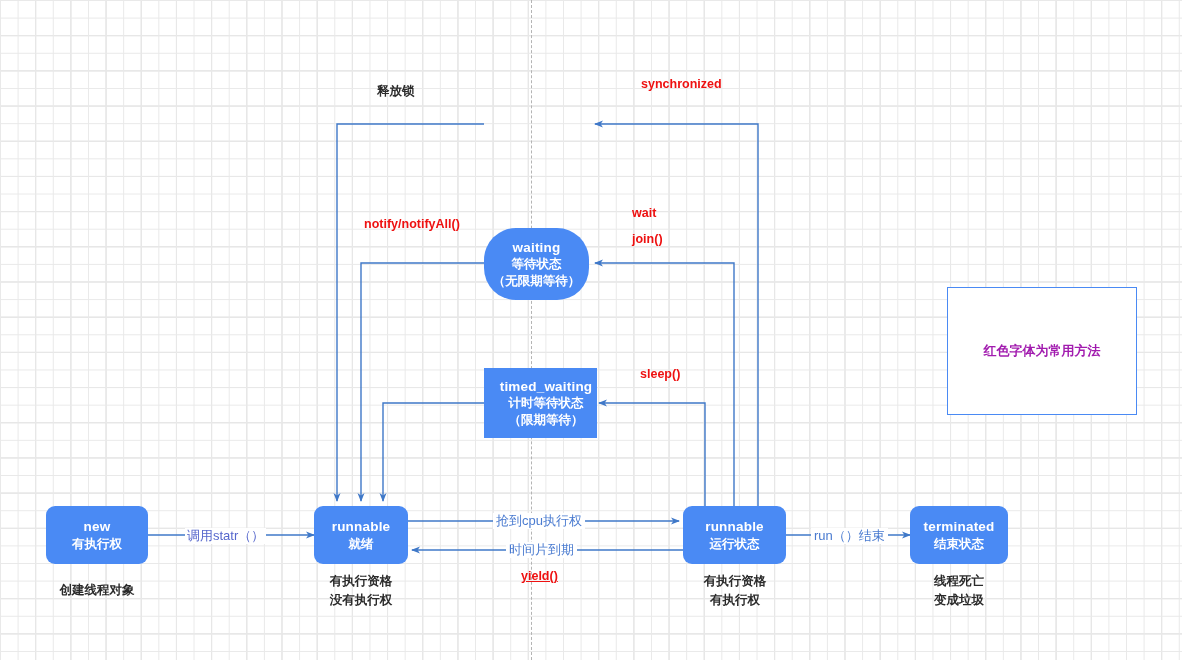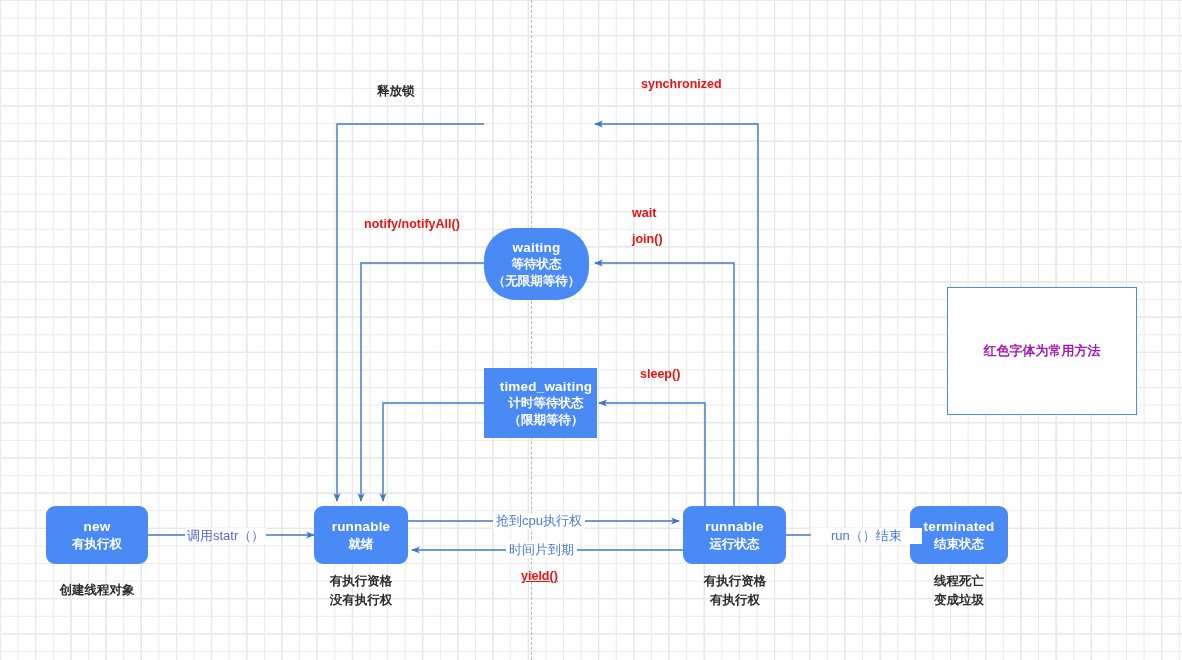--- a/index.html
+++ b/index.html
@@ -173,19 +173,19 @@
   <div class="lbl red" style="left:640px;top:367px;">sleep()</div>
 
   <div class="lbl blue-strong" style="left:185px;top:528px;background:#ffffff;padding:0 2px;">调用statr（）</div>
 
   <div class="lbl blue" style="left:493px;top:513px;background:#ffffff;padding:0 3px;">抢到cpu执行权</div>
 
   <div class="lbl blue" style="left:506px;top:542px;background:#ffffff;padding:0 3px;">时间片到期</div>
 
   <div class="lbl red" style="left:521px;top:569px;text-decoration:underline;">yield()</div>
 
-  <div class="lbl blue" style="left:811px;top:528px;background:#ffffff;padding:0 20px;">run（）结束</div>
+  <div class="lbl blue" style="left:811px;top:528px;background:#ffffff;padding:0 3px;">run（）结束</div>
 
   <div class="legend" style="left:947px;top:287px;width:190px;height:128px;">
     <span>红色字体为常用方法</span>
   </div>
 
 </div>
 
 </body></html>

